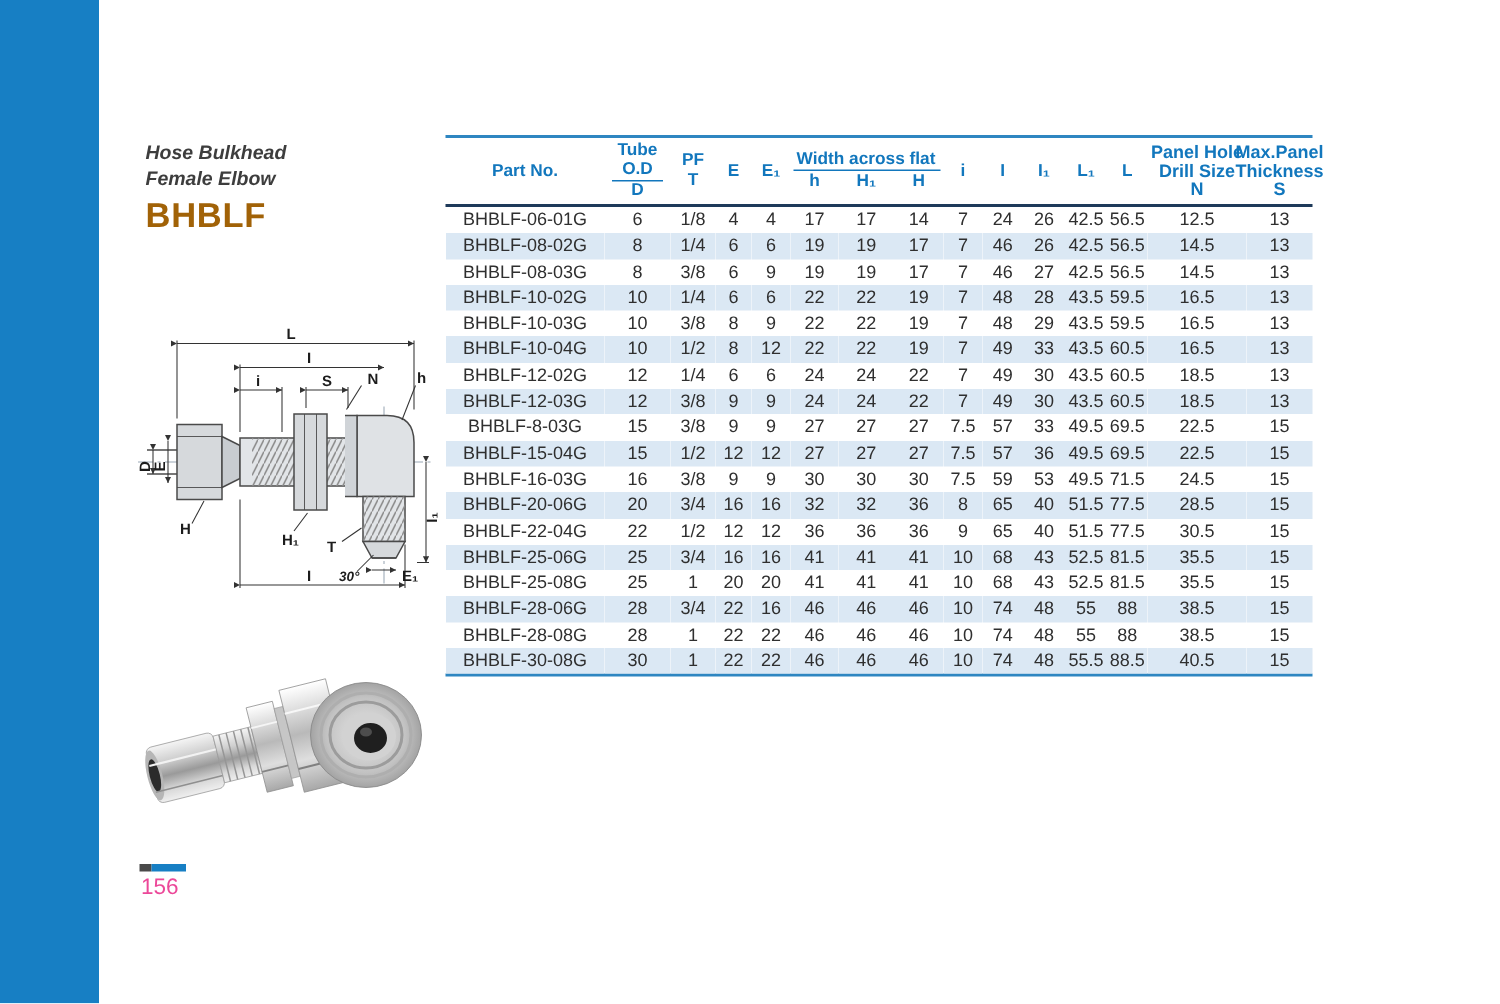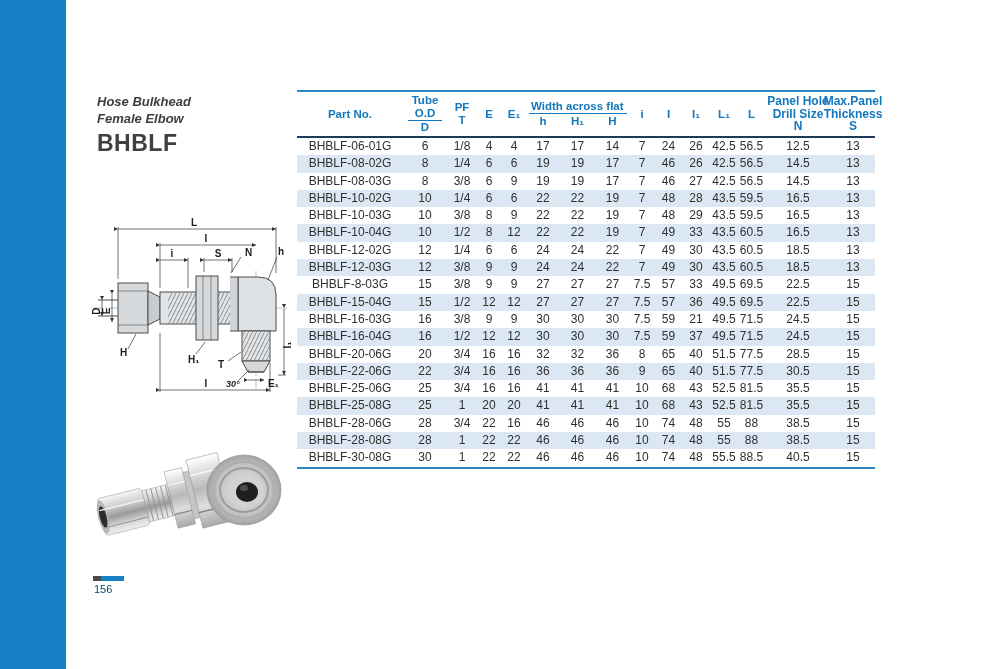--- a/index.html
+++ b/index.html
@@ -6,21 +6,21 @@
   html,body { background:#ffffff; }
   body { font-family:"Liberation Sans", sans-serif; }
   .page { position:relative; width:1000px; height:669px; background:#ffffff; overflow:hidden; }
 
   
   .accent-band { position:absolute; left:0; top:0; width:66px; height:669px; background:#177fc4; }
 
   
   .title-block { position:absolute; left:97px; top:67px;margin-top:26px; }
   .title-line { font-size:13px; font-weight:bold; font-style:italic; color:#3d3d3d; line-height:17px; }
-  .series-code { font-size:23px; font-weight:bold; color:#404040; letter-spacing:0.5px; margin-top:3px; }
+  .series-code { font-size:23px; font-weight:bold; color:#a16207; letter-spacing:0.5px; margin-top:3px; }
 
   
   .table-wrap { position:absolute; left:297px; top:90px; width:578px; border-bottom:2px solid #2e86c1; }
   .thead { display:flex; height:48px; border-top:2px solid #2e86c1; border-bottom:2px solid #1e3a5a; align-items:stretch; }
   .hc { display:flex; flex-direction:column; justify-content:center; align-items:center;
         color:#1277bd; font-weight:bold; font-size:11.5px; line-height:13px; }
   .w-part{width:106px}.w-tube{width:44px}.w-pf{width:30px}.w-e{width:24px}.w-e1{width:26px}
   .w-waf{width:102px}.w-i{width:26px}.w-I{width:27px}.w-I1{width:28px}.w-L1{width:28px}
   .w-L{width:27px}.w-n{width:66px}.w-s{width:44px}
   .tube-u { border-bottom:1.5px solid #1277bd; padding:0 7px; }
@@ -38,21 +38,21 @@
   
   .drawing { position:absolute; left:92px; top:213px; }
   .photo { position:absolute; left:96px; top:418px; }
   .dlab { font:bold 10px "Liberation Sans", sans-serif; fill:#1c1c1c; }
   .dlab-i { font:italic bold 9px "Liberation Sans", sans-serif; fill:#1c1c1c; }
 
   
   .pageno-bar { position:absolute; left:93px; top:576px; width:31px; height:5px; display:flex; }
   .pageno-bar .dark { width:8px; height:5px; background:#4a4a4a; }
   .pageno-bar .blue { width:23px; height:5px; background:#177fc4; }
-  .pageno { position:absolute; left:94px; top:583px; font-size:11px; color:#0c4a6e; }
+  .pageno { position:absolute; left:94px; top:583px; font-size:15px; color:#ec4899; }
 </style>
 </head>
 <body>
 
 <div class="page">
 
   <div class="accent-band"></div>
 
   <div class="title-block">
     <div class="title-line">Hose Bulkhead</div>
@@ -443,38 +443,21 @@
             <td>BHBLF-16-03G</td>
             <td>16</td>
             <td>3/8</td>
             <td>9</td>
             <td>9</td>
             <td>30</td>
             <td>30</td>
             <td>30</td>
             <td>7.5</td>
             <td>59</td>
-            <td>21</td>
-            <td>49.5</td>
-            <td>71.5</td>
-            <td>24.5</td>
-            <td>15</td>
-          </tr>
-          <tr>
-            <td>BHBLF-16-04G</td>
-            <td>16</td>
-            <td>1/2</td>
-            <td>12</td>
-            <td>12</td>
-            <td>30</td>
-            <td>30</td>
-            <td>30</td>
-            <td>7.5</td>
-            <td>59</td>
-            <td>37</td>
+            <td>53</td>
             <td>49.5</td>
             <td>71.5</td>
             <td>24.5</td>
             <td>15</td>
           </tr>
           <tr>
             <td>BHBLF-20-06G</td>
             <td>20</td>
             <td>3/4</td>
             <td>16</td>
@@ -484,25 +467,25 @@
             <td>36</td>
             <td>8</td>
             <td>65</td>
             <td>40</td>
             <td>51.5</td>
             <td>77.5</td>
             <td>28.5</td>
             <td>15</td>
           </tr>
           <tr>
-            <td>BHBLF-22-06G</td>
-            <td>22</td>
-            <td>3/4</td>
-            <td>16</td>
-            <td>16</td>
+            <td>BHBLF-22-04G</td>
+            <td>22</td>
+            <td>1/2</td>
+            <td>12</td>
+            <td>12</td>
             <td>36</td>
             <td>36</td>
             <td>36</td>
             <td>9</td>
             <td>65</td>
             <td>40</td>
             <td>51.5</td>
             <td>77.5</td>
             <td>30.5</td>
             <td>15</td>

